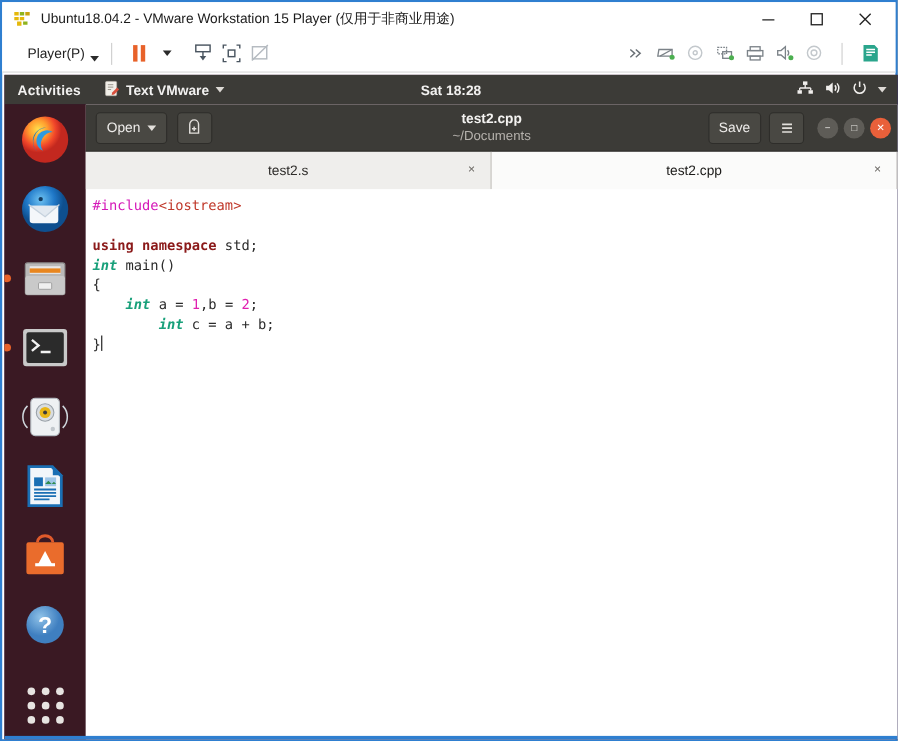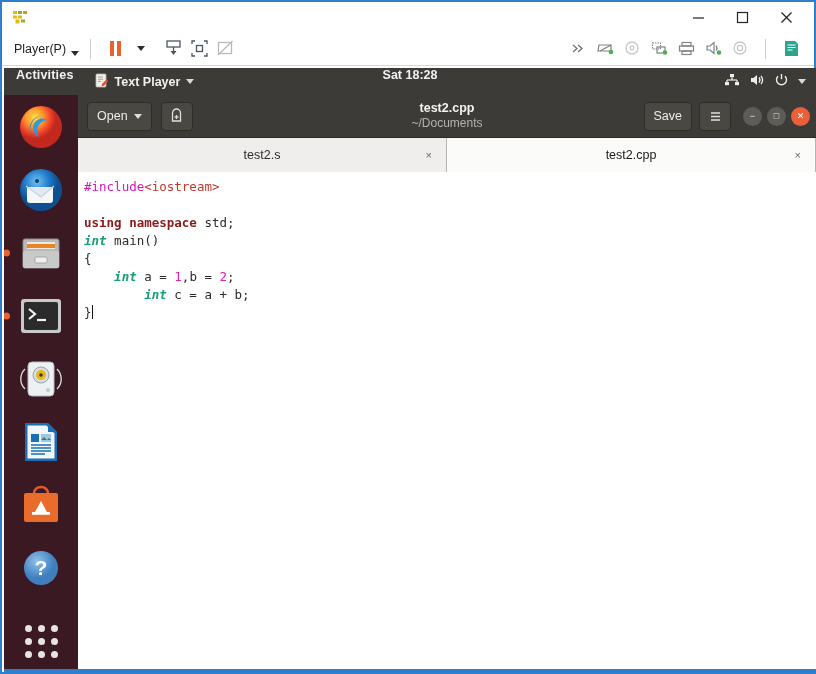--- a/index.html
+++ b/index.html
@@ -39,41 +39,42 @@
 
   .vm-toolbar {
     height: 34px; background: #ffffff;
     display: flex; align-items: center;
     padding: 0 10px 0 12px;
     border-bottom: 1px solid #d8d8d8;
   }
   .tb-player {
     font-size: 12.5px; color: #1f1f1f; display: flex; align-items: flex-end; gap: 5px;
     cursor: default;
+    margin-left: 11px;
   }
   .caret-dn {
     width: 0; height: 0; border-left: 4px solid transparent; border-right: 4px solid transparent;
     border-top: 5px solid #2b2b2b; display: inline-block;
   }
   .tb-sep { width: 1px; height: 20px; background: #cdcdcd; margin: 0 11px; }
   .tb-icon { width: 26px; height: 26px; display: flex; align-items: center; justify-content: center; }
   .tb-right { margin-left: auto; display: flex; align-items: center; gap: 1px; }
 
   
   #guest-screen {
     position: absolute; left: 2px; top: 66px;
     width: 812px; height: 604px;
     background: #2c001e;
     overflow: hidden;
   }
 
   
   .gnome-topbar {
     height: 27px; background: #3c3b37;
-    display: flex; 
+    display: flex; align-items: center;
     padding: 0 10px 0 12px;
     color: #e8e6e3; font-size: 12.5px;
     position: relative;
   }
   .gnome-activities { font-weight: bold; color: #f2f1f0; letter-spacing: .2px; }
   .gnome-app {
     display: flex; align-items: center; gap: 6px;
     margin-left: 20px; font-weight: bold; color: #f2f1f0;
   }
   .gnome-clock {
@@ -209,20 +210,21 @@
         <rect x="0" y="0" width="17" height="17" fill="#ffffff"></rect>
         <path d="M1 2 h4 v3 h-4 z" fill="#e5b80b"></path>
         <path d="M6 2 h4 v3 h-4 z" fill="#8fb31e"></path>
         <path d="M1 6.5 h4 v3 h-4 z" fill="#e5b80b"></path>
         <path d="M6 6.5 h4 v3 h-4 z" fill="#e5b80b"></path>
         <path d="M11 2 h4 v3 h-4 z" fill="#c9a20a"></path>
         <path d="M3.5 10.5 h4 v4 h-4 z" fill="#e5b80b"></path>
         <path d="M9 10.5 h4 v3 h-4 z" fill="#8fb31e"></path>
       </svg>
     </span>
+    <span class="vm-title-text">Ubuntu18.04.2 - VMware Workstation 15 Player (仅用于非商业用途)</span>
     <div class="vm-winbtns">
       <div class="vm-winbtn">
         <svg width="13" height="13" viewBox="0 0 13 13">
             <line x1="1" y1="7" x2="12" y2="7" stroke="#222" stroke-width="1.2"></line>
           </svg>
       </div>
       <div class="vm-winbtn">
         <svg width="13" height="13" viewBox="0 0 13 13">
             <rect x="1.5" y="1.5" width="10" height="10" fill="none" stroke="#222" stroke-width="1.2"></rect>
           </svg>
@@ -334,21 +336,21 @@
     <div class="gnome-topbar">
       <span class="gnome-activities">Activities</span>
       <span class="gnome-app">
         <span>
           <svg width="15" height="15" viewBox="0 0 15 15">
             <rect x="2" y="1" width="10" height="13" rx="1" fill="#f2efe9" stroke="#bdb8b0" stroke-width="0.8"></rect>
             <path d="M4 4 h5 M4 6.2 h5 M4 8.4 h3" stroke="#9a958d" stroke-width="0.9"></path>
             <path d="M8 11 l4.5 -4.5 l1.8 1.8 l-4.5 4.5 l-2.3 .5 z" fill="#d94f3d"></path>
           </svg>
         </span>
-        <span>Text Player</span>
+        <span>Text VMware</span>
         <i class="caret-dn" style="border-top-color:#ddd9d5"></i>
       </span>
       <span class="gnome-clock">Sat 18:28</span>
       <span class="gnome-status">
         <span>
           <svg width="16" height="14" viewBox="0 0 16 14">
             <rect x="6" y="1" width="4" height="3.2" fill="#f0eeec"></rect>
             <line x1="8" y1="4.2" x2="8" y2="7" stroke="#f0eeec" stroke-width="1.2"></line>
             <line x1="3" y1="7" x2="13" y2="7" stroke="#f0eeec" stroke-width="1.2"></line>
             <line x1="3" y1="7" x2="3" y2="9" stroke="#f0eeec" stroke-width="1.2"></line>

